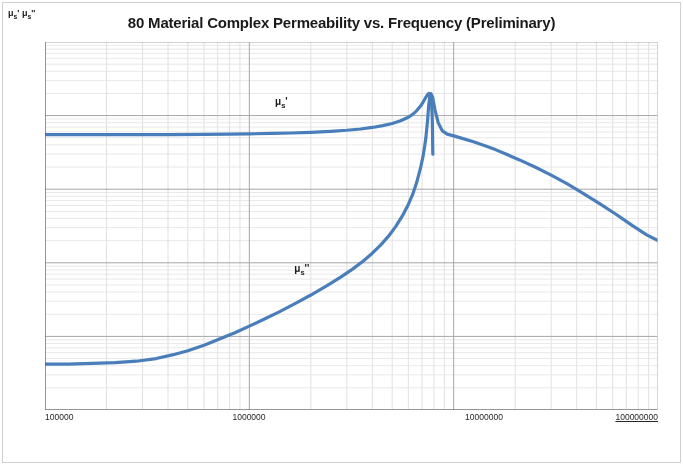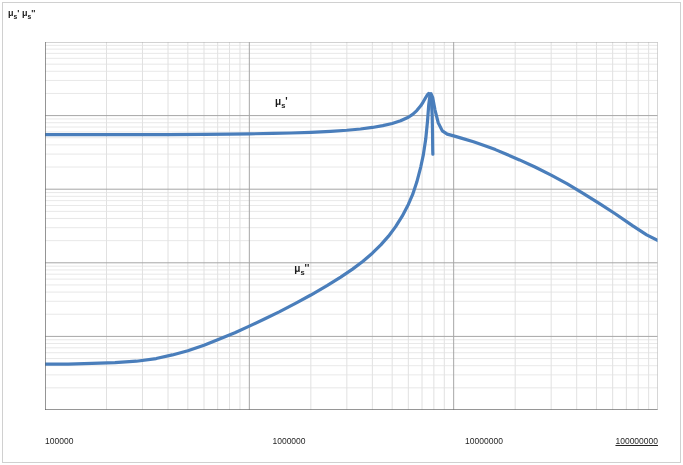--- a/index.html
+++ b/index.html
@@ -83,21 +83,21 @@
   }
   #ytick-labels {
     position: absolute;
     left: 0;
     top: 0;
     width: 41px;
     height: 465px;
   }
   .xtick-label {
     position: absolute;
-    top: 436px;
+    top: 412px;
     font-size: 8.5px;
     color: #262626;
     white-space: nowrap;
   }
   .series-label {
     position: absolute;
     font-size: 10px;
     font-weight: bold;
     color: #1a1a1a;
     white-space: nowrap;
@@ -107,24 +107,25 @@
 </head>
 <body>
 
 <div id="screenshot">
   <div id="chart-frame"></div>
 
   <div id="yaxis-title">
     <span>μ<sub>s</sub>' μ<sub>s</sub>''</span>
   </div>
 
+  <div id="chart-title">80 Material Complex Permeability vs. Frequency (Preliminary)</div>
 
 
   <div class="xtick-label" style="left:45px;">100000</div>
-  <div class="xtick-label" style="left:249px; transform:translateX(-50%);margin-left:40px;">1000000</div>
+  <div class="xtick-label" style="left:249px; transform:translateX(-50%);">1000000</div>
   <div class="xtick-label" style="left:453px; transform:translateX(-50%);margin-left:31px;">10000000</div>
   <div class="xtick-label" style="left:658px; transform:translateX(-100%);text-decoration:underline;">100000000</div>
 
 
   <div id="plot-area">
     <svg id="plot-svg" width="613" height="368">
       <g id="grid-minor">
           <line x1="61.51" y1="0" x2="61.51" y2="368" stroke="#d9d9d9" stroke-width="0.8"></line>
           <line x1="97.49" y1="0" x2="97.49" y2="368" stroke="#d9d9d9" stroke-width="0.8"></line>
           <line x1="123.02" y1="0" x2="123.02" y2="368" stroke="#d9d9d9" stroke-width="0.8"></line>

